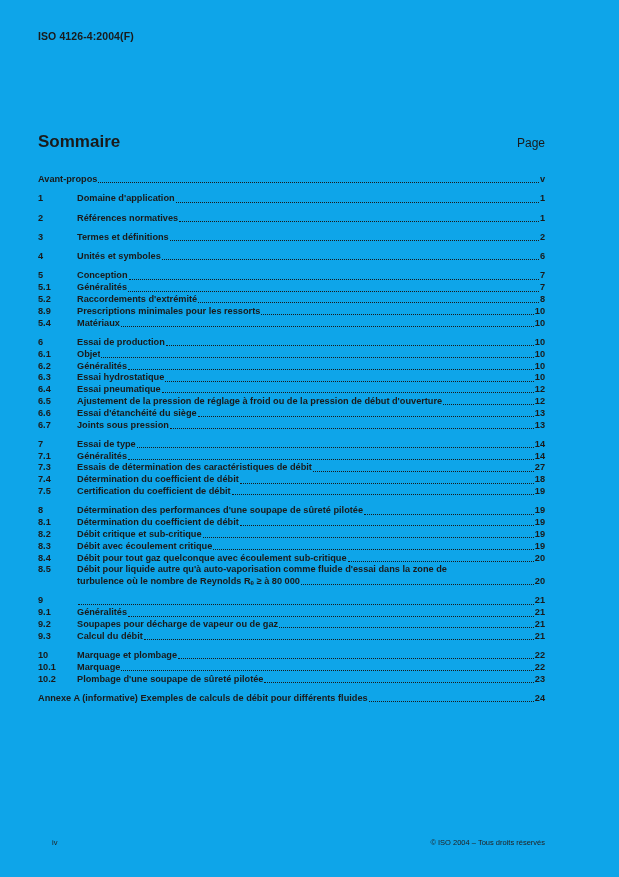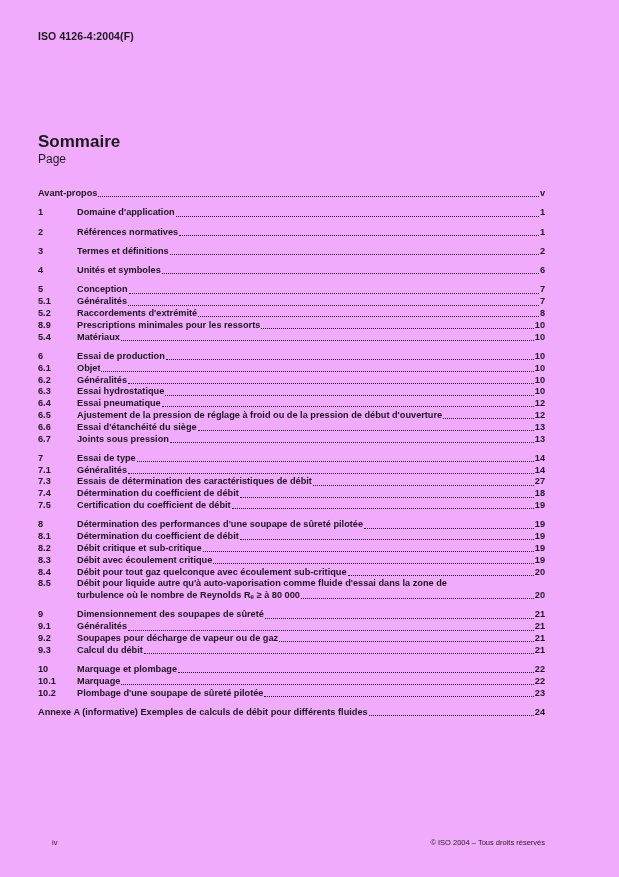--- a/index.html
+++ b/index.html
@@ -5,37 +5,36 @@
   html, body {
     margin: 0;
     padding: 0;
     background: #ffffff;
   }
   .page {
     position: relative;
     width: 619px;
     height: 877px;
     box-sizing: border-box;
-    background: #f0abfc;
+    background: #0ea5e9;
     color: #1a1a1a;
     font-family: "Liberation Sans", sans-serif;
     padding: 30px 74px 0 38px;
     overflow: hidden;
   }
   .doc-ref {
     font-size: 10.5px;
     font-weight: bold;
     letter-spacing: 0.1px;
   }
   .toc-heading {
     margin-top: 90px;
     display: flex;
     justify-content: space-between;
     align-items: baseline;
-    flex-direction: column;
   }
   .toc-main-title {
     font-size: 17px;
     font-weight: bold;
   }
   .page-label {
     font-size: 12px;
   }
   .toc {
     margin-top: 22px;
@@ -263,21 +262,20 @@
         <span class="toc-title">Débit pour liquide autre qu'à auto-vaporisation comme fluide d'essai dans la zone de</span>
       </div>
       <div class="toc-row">
         <span class="toc-num"></span>
         <span class="toc-title">turbulence où le nombre de Reynolds Rₑ ≥ à 80 000</span>
         <span class="toc-leader"></span>
         <span class="toc-page">20</span>
       </div>
       <div class="toc-row gap">
         <span class="toc-num">9</span>
-        <span class="toc-title">Dimensionnement des soupapes de sûreté</span>
         <span class="toc-leader"></span>
         <span class="toc-page">21</span>
       </div>
       <div class="toc-row">
         <span class="toc-num">9.1</span>
         <span class="toc-title">Généralités</span>
         <span class="toc-leader"></span>
         <span class="toc-page">21</span>
       </div>
       <div class="toc-row">

